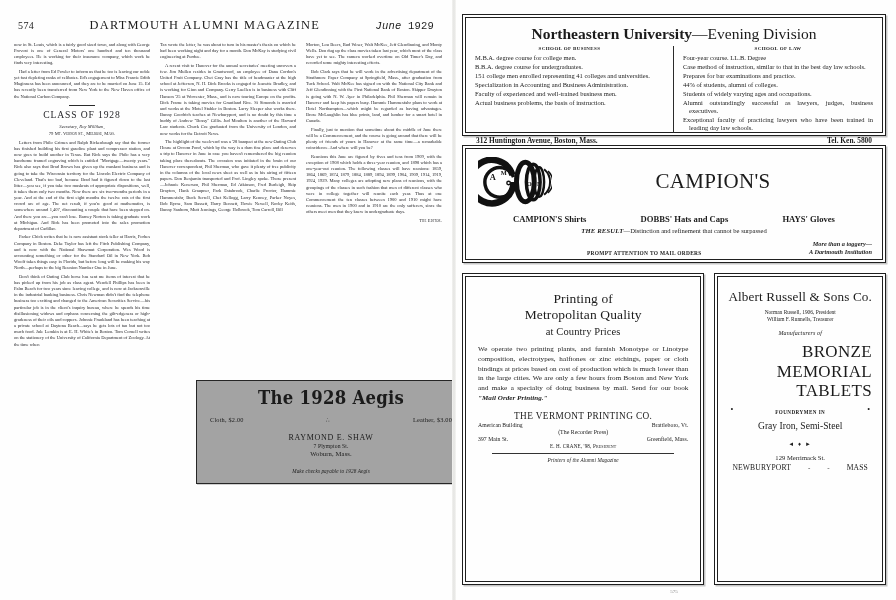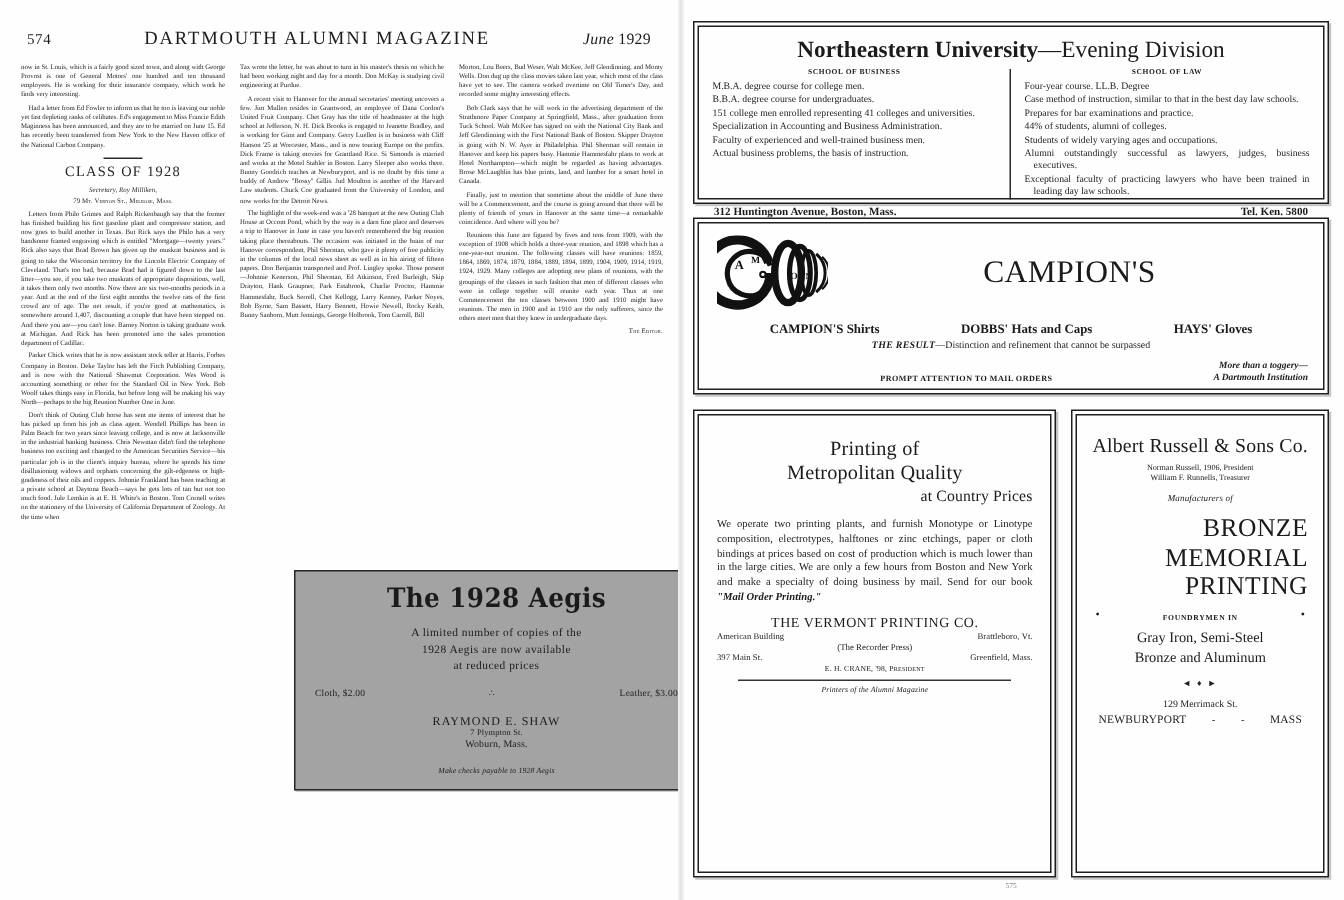--- a/index.html
+++ b/index.html
@@ -46,20 +46,21 @@
   }
   .rh-title {
     font-size: 12.4px;
     letter-spacing: .1em;
     white-space: nowrap;
   }
   .rh-date {
     font-size: 10.5px;
     font-style: italic;
     letter-spacing: .02em;
+    font-family: Liberation Mono, monospace;
   }
   .rh-date .yr { font-style: normal; }
 
   .columns {
     display: flex;
     gap: 10px;
     height: 555px;
   }
   .col {
     width: 136px;
@@ -294,21 +295,21 @@
 
   .vt-pad { padding: 14px 12px 8px; height: 100%; box-sizing: border-box;}
   .vt-h1 {
     text-align: center;
     font-size: 13.5px;
     line-height: 1.22;
     margin: 0;
     letter-spacing: .01em;
   }
   .vt-h2 {
-    text-align: right;
+    text-align: center;
     font-size: 10.5px;
     margin: 2px 0 8px;
     letter-spacing: .01em;
   }
   .vt-body {
     font-size: 7.1px;
     line-height: 1.38;
     text-align: justify;
     margin: 0 0 7px;
     letter-spacing: .005em;
@@ -469,25 +470,20 @@
         <p class="noind">Morton, Lou Beers, Bud Weser, Walt McKee, Jeff Glendinning, and Monty Wells. Don dug up the class movies taken last year, which most of the class have yet to see. The camera worked overtime on Old Timer's Day, and recorded some mighty interesting effects.</p>
         <p>Bob Clark says that he will work in the advertising department of the Strathmore Paper Company at Springfield, Mass., after graduation from Tuck School. Walt McKee has signed on with the National City Bank and Jeff Glendinning with the First National Bank of Boston. Skipper Drayton is going with N. W. Ayer in Philadelphia. Phil Sherman will remain in Hanover and keep his papers busy. Hammie Hammesfahr plans to work at Hotel Northampton—which might be regarded as having advantages. Brose McLaughlin has blue prints, land, and lumber for a smart hotel in Canada.</p>
         <p>Finally, just to mention that sometime about the middle of June there will be a Commencement, and the course is going around that there will be plenty of friends of yours in Hanover at the same time—a remarkable coincidence. And where will you be?</p>
         <p>Reunions this June are figured by fives and tens from 1909, with the exception of 1908 which holds a three-year reunion, and 1898 which has a one-year-out reunion. The following classes will have reunions: 1859, 1864, 1869, 1874, 1879, 1884, 1889, 1894, 1899, 1904, 1909, 1914, 1919, 1924, 1929. Many colleges are adopting new plans of reunions, with the groupings of the classes in such fashion that men of different classes who were in college together will reunite each year. Thus at one Commencement the ten classes between 1900 and 1910 might have reunions. The men in 1900 and in 1910 are the only sufferers, since the others meet men that they knew in undergraduate days.</p>
         <div class="ed-sign">The Editor.</div>
       </div>
     </div>
 
     <div class="aegis-ad" style="position:absolute; left:196px; top:374px; width:250px;">
       <div class="aegis-title">The 1928 Aegis</div>
-      <div class="aegis-lead">
-        <div>A limited number of copies of the</div>
-        <div>1928 Aegis are now available</div>
-        <div>at reduced prices</div>
-      </div>
       <div class="aegis-prices">
         <span>Cloth, $2.00</span>
         <span class="dots">∴</span>
         <span>Leather, $3.00</span>
       </div>
       <div class="aegis-name">RAYMOND E. SHAW</div>
       <div class="aegis-st">7 Plympton St.</div>
       <div class="aegis-town">Woburn, Mass.</div>
       <div class="aegis-foot">Make checks payable to 1928 Aegis</div>
     </div>
@@ -607,26 +603,25 @@
         <div class="ad-inner">
           <div class="ar-pad">
             <div class="ar-name">Albert Russell &amp; Sons Co.</div>
             <div class="ar-off">
               <div>Norman Russell, 1906, President</div>
               <div>William F. Runnells, Treasurer</div>
             </div>
             <div class="ar-mfg">Manufacturers of</div>
             <div class="ar-big">BRONZE</div>
             <div class="ar-big">MEMORIAL</div>
-            <div class="ar-big">PRINTING</div>
+            <div class="ar-big">TABLETS</div>
             <span class="ar-dots ar-dot-l">•</span>
             <span class="ar-dots ar-dot-r">•</span>
             <div class="ar-fm">FOUNDRYMEN IN</div>
             <div class="ar-metals">Gray Iron, Semi-Steel</div>
-            <div class="ar-metals">Bronze and Aluminum</div>
             <div class="ar-orn">◄ ♦ ►</div>
             <div class="ar-addr">129 Merrimack St.</div>
             <div class="ar-city">
               <span>NEWBURYPORT</span>
               <span class="dash">-</span>
               <span class="dash">-</span>
               <span>MASS</span>
             </div>
           </div>
         </div>

